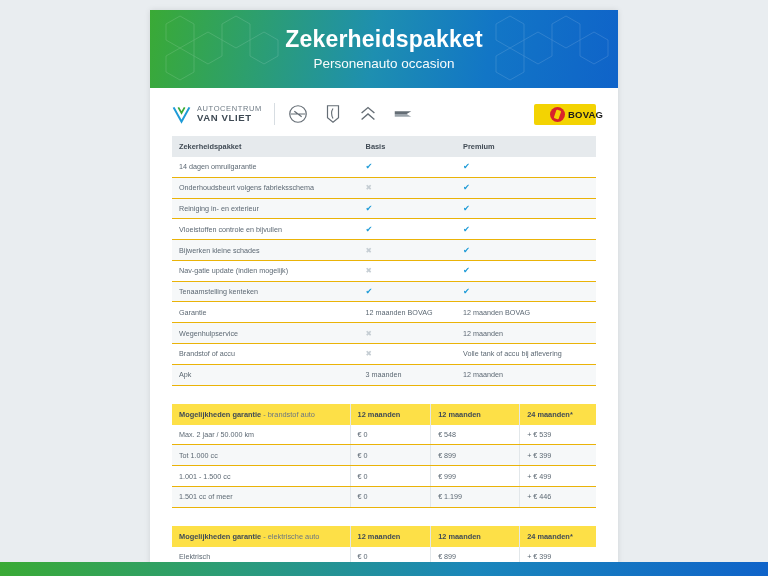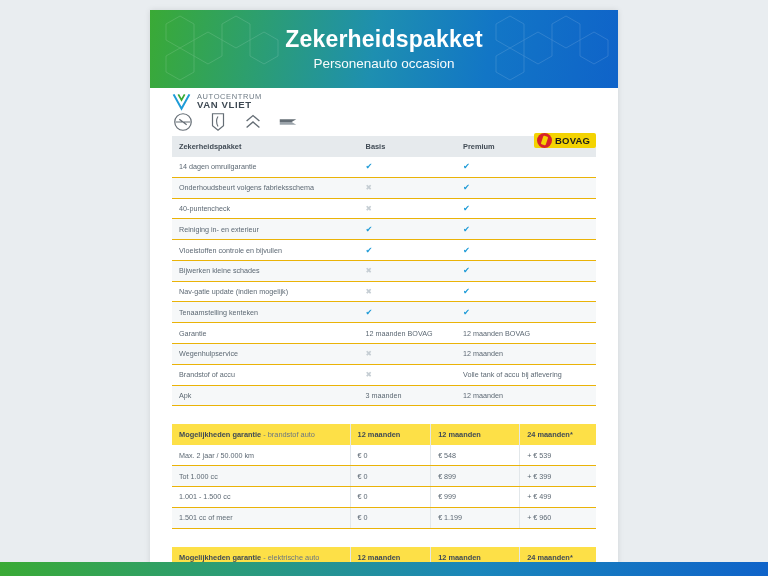--- a/index.html
+++ b/index.html
@@ -59,25 +59,24 @@
   }
   .banner-sub {
     font-size: 13.5px;
     font-weight: normal;
     margin-top: 4px;
     opacity: 0.97;
   }
   
   .logo-row {
     display: flex;
-    align-items: flex-start;
+    align-items: center;
     height: 44px;
     padding: 0 22px;
     margin-top: 4px;
-    flex-direction: column;
   }
   .brandlogo {
     display: flex;
     align-items: center;
     gap: 6px;
   }
   .vv-mark {
     width: 19px;
     height: 19px;
     position: relative;
@@ -116,21 +115,21 @@
   }
   .bovag {
     margin-left: auto;
     width: 62px;
     height: 21px;
     background: #f3d302;
     border-radius: 2px;
     display: flex;
     align-items: center;
     gap: 3px;
-    padding-left: 3px;
+    padding-left: 16px;
     box-sizing: border-box;
   }
   .bovag-mark {
     width: 15px;
     height: 15px;
     border-radius: 50%;
     background: #d8232a;
     position: relative;
     flex: none;
   }
@@ -310,25 +309,20 @@
             <tr>
               <td>14 dagen omruilgarantie</td>
               <td><span class="chk">✔</span></td>
               <td><span class="chk">✔</span></td>
             </tr>
             <tr class="alt">
               <td>Onderhoudsbeurt volgens fabrieksschema</td>
               <td><span class="xmark">✖</span></td>
               <td><span class="chk">✔</span></td>
             </tr>
-            <tr>
-              <td>40-puntencheck</td>
-              <td><span class="xmark">✖</span></td>
-              <td><span class="chk">✔</span></td>
-            </tr>
             <tr class="alt">
               <td>Reiniging in- en exterieur</td>
               <td><span class="chk">✔</span></td>
               <td><span class="chk">✔</span></td>
             </tr>
             <tr>
               <td>Vloeistoffen controle en bijvullen</td>
               <td><span class="chk">✔</span></td>
               <td><span class="chk">✔</span></td>
             </tr>
@@ -399,21 +393,21 @@
             <tr>
               <td>1.001 - 1.500 cc</td>
               <td>€ 0</td>
               <td>€ 999</td>
               <td>+ € 499</td>
             </tr>
             <tr class="alt">
               <td>1.501 cc of meer</td>
               <td>€ 0</td>
               <td>€ 1.199</td>
-              <td>+ € 960</td>
+              <td>+ € 446</td>
             </tr>
           </tbody>
       </table>
     </div>
 
     <div class="block-gap"></div>
 
     <div class="tbl-wrap">
       <table class="t t2">
         <thead>

